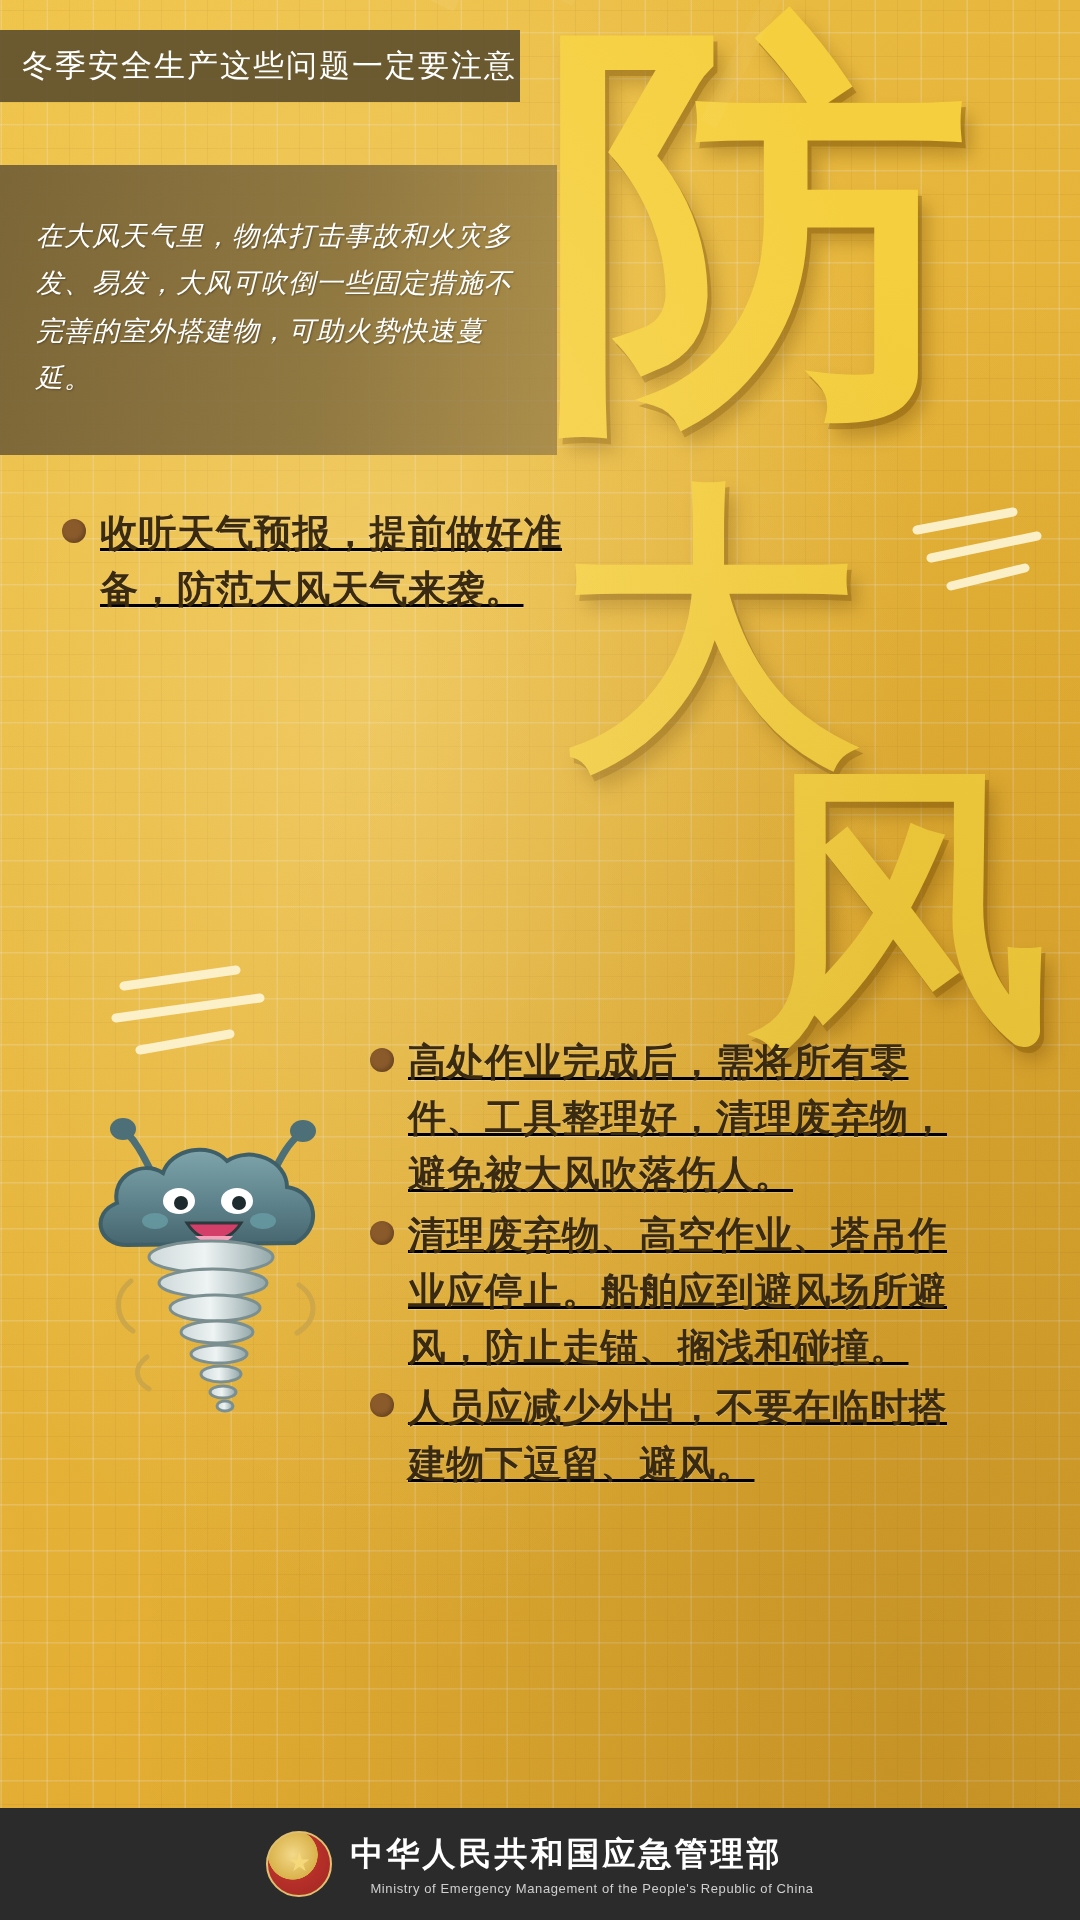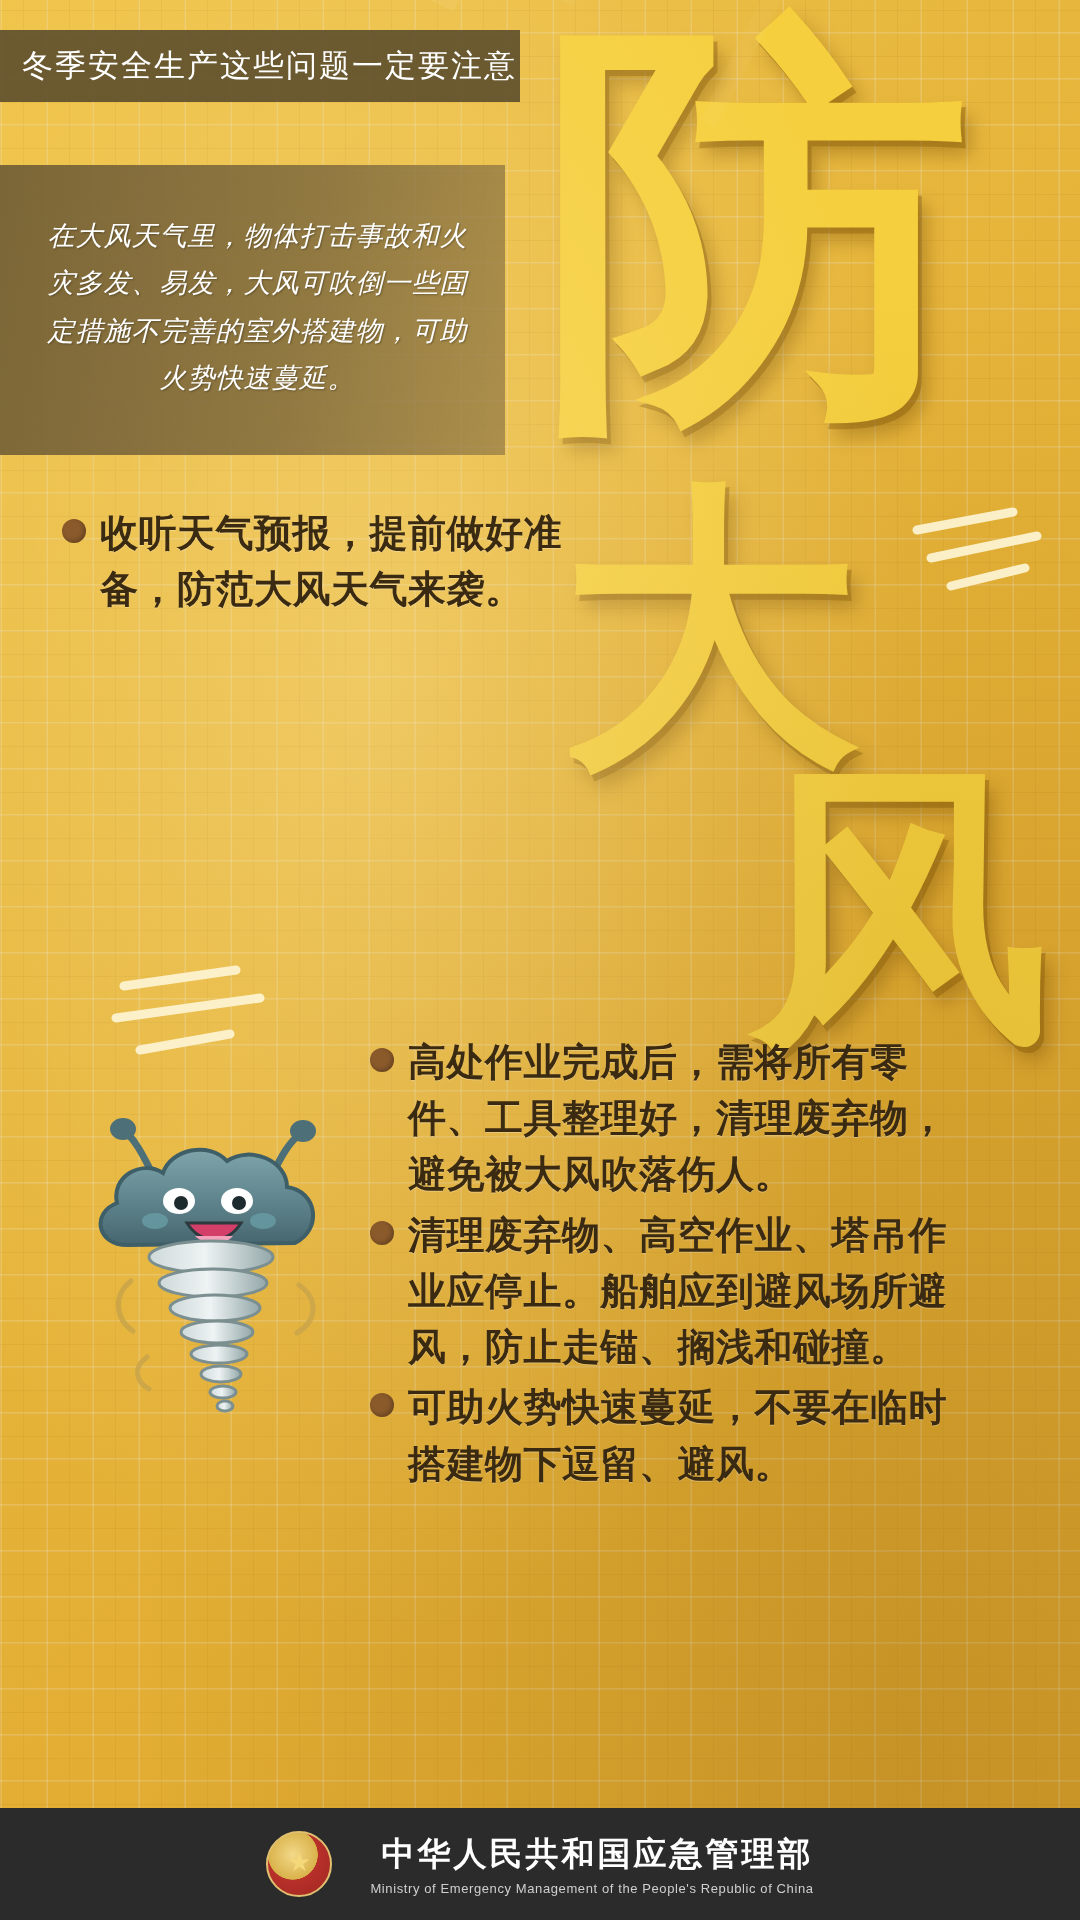--- a/index.html
+++ b/index.html
@@ -79,39 +79,39 @@
     letter-spacing: 2px;
     padding-left: 22px;
     white-space: nowrap;
   }
 
   
   .intro-panel {
     position: absolute;
     left: 0;
     top: 165px;
-    width: 505px;
+    width: 557px;
     height: 290px;
     background: linear-gradient(100deg, rgba(116,96,54,0.94) 0%, rgba(132,110,62,0.88) 60%, rgba(146,122,70,0.72) 100%);
-    text-align: center;
   }
   .intro-text {
     color: #ffffff;
     font-family: "Liberation Serif", "DejaVu Serif", serif;
     font-style: italic;
     font-size: 27px;
     line-height: 1.75;
     padding: 48px 26px 0 36px;
     letter-spacing: 1px;
     text-shadow: 1px 1px 2px rgba(0,0,0,0.3);
   }
 
   
   .list {
     position: absolute;
+    text-decoration: underline;
   }
   .list.top {
     left: 62px;
     top: 505px;
     width: 520px;
   }
   .list.bottom {
     left: 370px;
     top: 1034px;
     width: 600px;
@@ -177,21 +177,21 @@
   }
   .emblem .star {
     position: absolute;
     left: 50%;
     top: 46%;
     transform: translate(-50%, -50%);
     color: #f4d87a;
     font-size: 26px;
     line-height: 1;
   }
-  .footer-texts { display: flex; flex-direction: column; text-align: right; }
+  .footer-texts { display: flex; flex-direction: column; }
   .footer-cn {
     color: #ffffff;
     font-size: 33px;
     font-weight: bold;
     letter-spacing: 3px;
   }
   .footer-en {
     color: #cfcfcf;
     font-size: 13px;
     letter-spacing: 0.6px;
@@ -309,21 +309,21 @@
     <div class="bullet-row">
       <div class="dot"></div>
       <div class="bullet-text">高处作业完成后，需将所有零件、工具整理好，清理废弃物，避免被大风吹落伤人。</div>
     </div>
     <div class="bullet-row">
       <div class="dot"></div>
       <div class="bullet-text">清理废弃物、高空作业、塔吊作业应停止。船舶应到避风场所避风，防止走锚、搁浅和碰撞。</div>
     </div>
     <div class="bullet-row">
       <div class="dot"></div>
-      <div class="bullet-text">可助火势快速蔓延，不要在临时搭建物下逗留、避风。</div>
+      <div class="bullet-text">人员应减少外出，不要在临时搭建物下逗留、避风。</div>
     </div>
   </div>
 
   <div class="footer">
     <div class="emblem">
       <span class="star">★</span>
     </div>
     <div class="footer-texts">
       <div class="footer-cn">中华人民共和国应急管理部</div>
       <div class="footer-en">Ministry of Emergency Management of the People's Republic of China</div>

